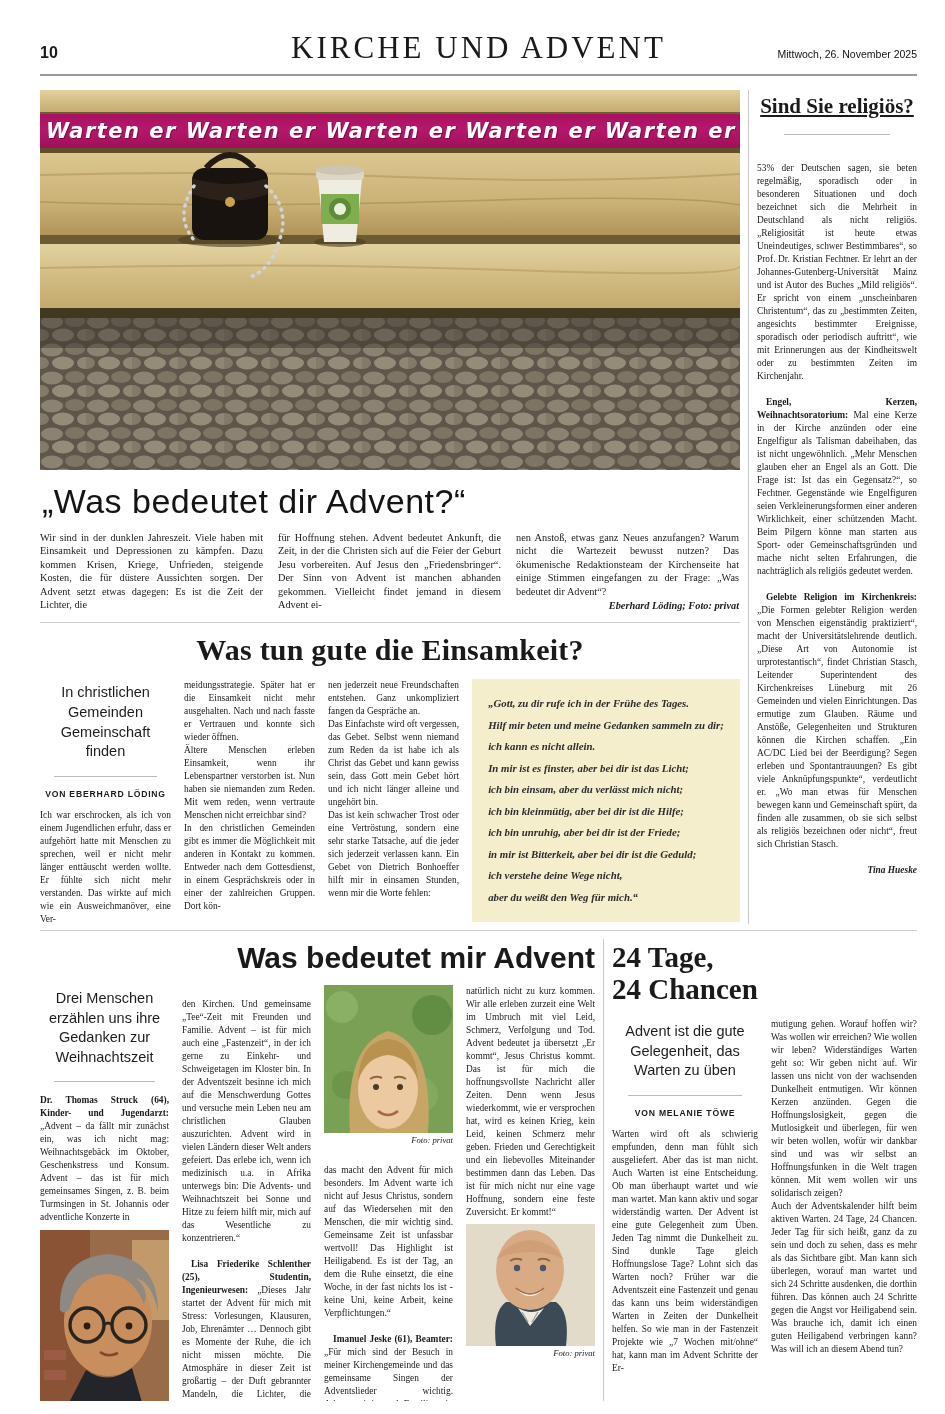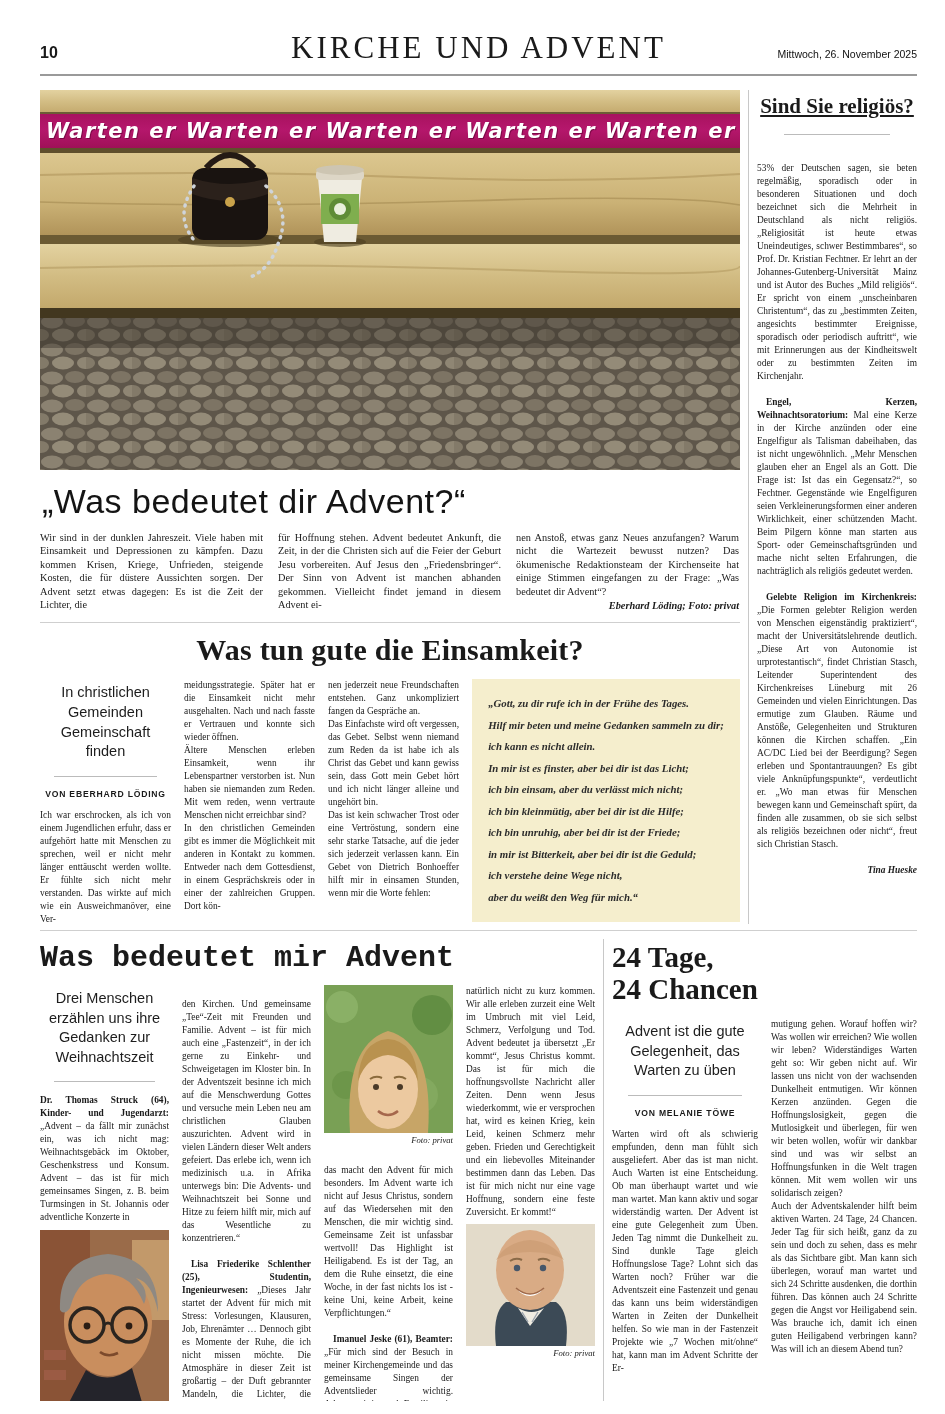--- a/index.html
+++ b/index.html
@@ -44,21 +44,21 @@
       letter-spacing:.8px;text-align:center;margin:2px 0 10px 0;}
   .quote-box{width:268px;flex:none;background:#f5eecd;box-sizing:border-box;
       padding:28px 14px;display:flex;align-items:center;justify-content:center;height:243px;}
   .quote-text{font-family:"Liberation Serif",serif;font-style:italic;font-weight:bold;font-size:10.8px;
       line-height:21.5px;text-align:left;white-space:pre-line;color:#2b2b2b;}
   
   .bottom-rule{border:none;border-top:1px solid #cfcfcf;margin:6px 0 0 0;}
   .bottom{display:flex;margin-top:8px;height:462px;overflow:hidden;}
   .bottom-left{width:555px;flex:none;}
   .bottom-right{flex:1;min-width:0;}
-  .voices-headline{font-family:Liberation Mono, monospace;font-weight:bold;font-size:30px;text-align:left;
+  .voices-headline{font-family:Liberation Sans, sans-serif;font-weight:bold;font-size:30px;text-align:right;
       margin:2px 0 10px 0;}
   .voices-grid{display:flex;gap:13px;}
   .vcol{width:129px;flex:none;}
   .vcol p{margin:0;}
   .indent{text-indent:9px;}
   .portrait{display:block;width:100%;}
   .caption{font-style:italic;font-weight:normal;font-size:8.6px;text-align:right;margin-top:2px;}
   
   .t24-headline{font-family:"Liberation Serif",serif;font-weight:bold;font-size:29px;line-height:1.12;
       margin:2px 0 12px 0;}

